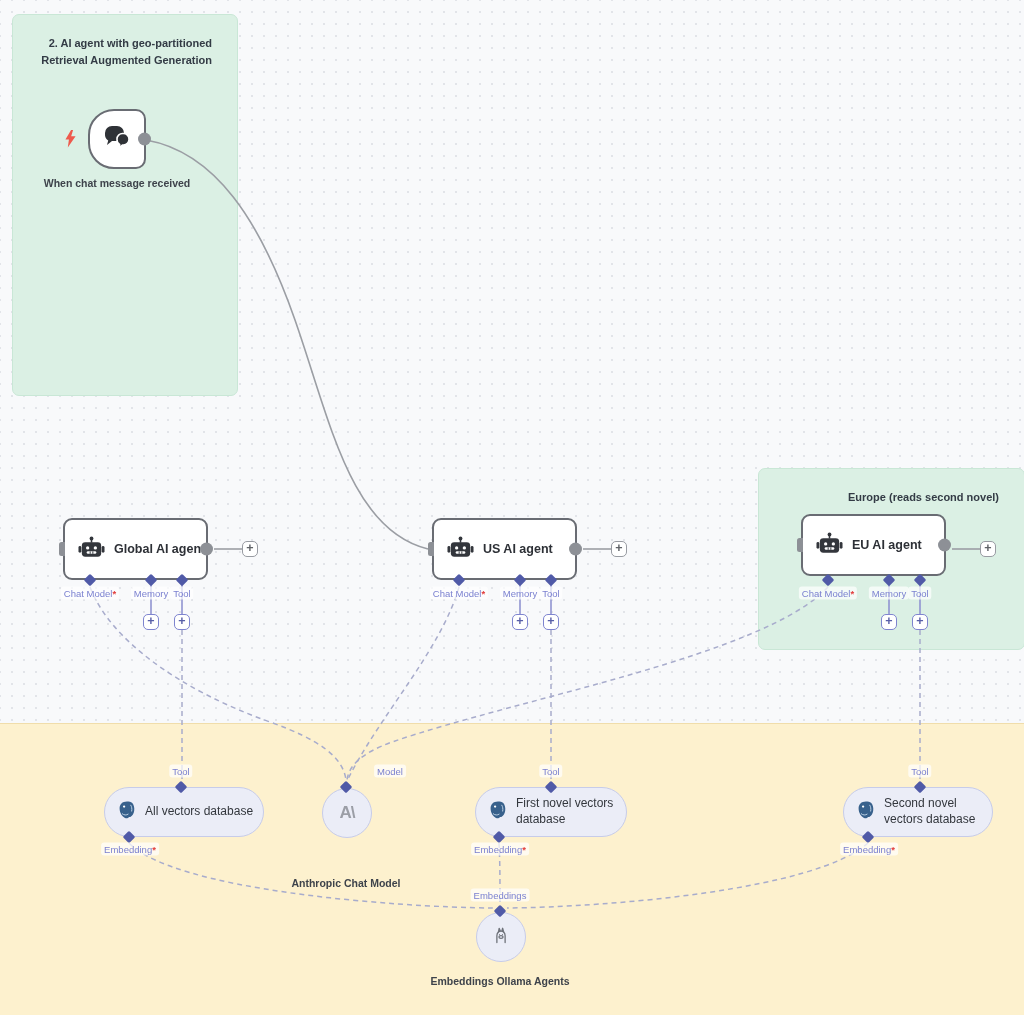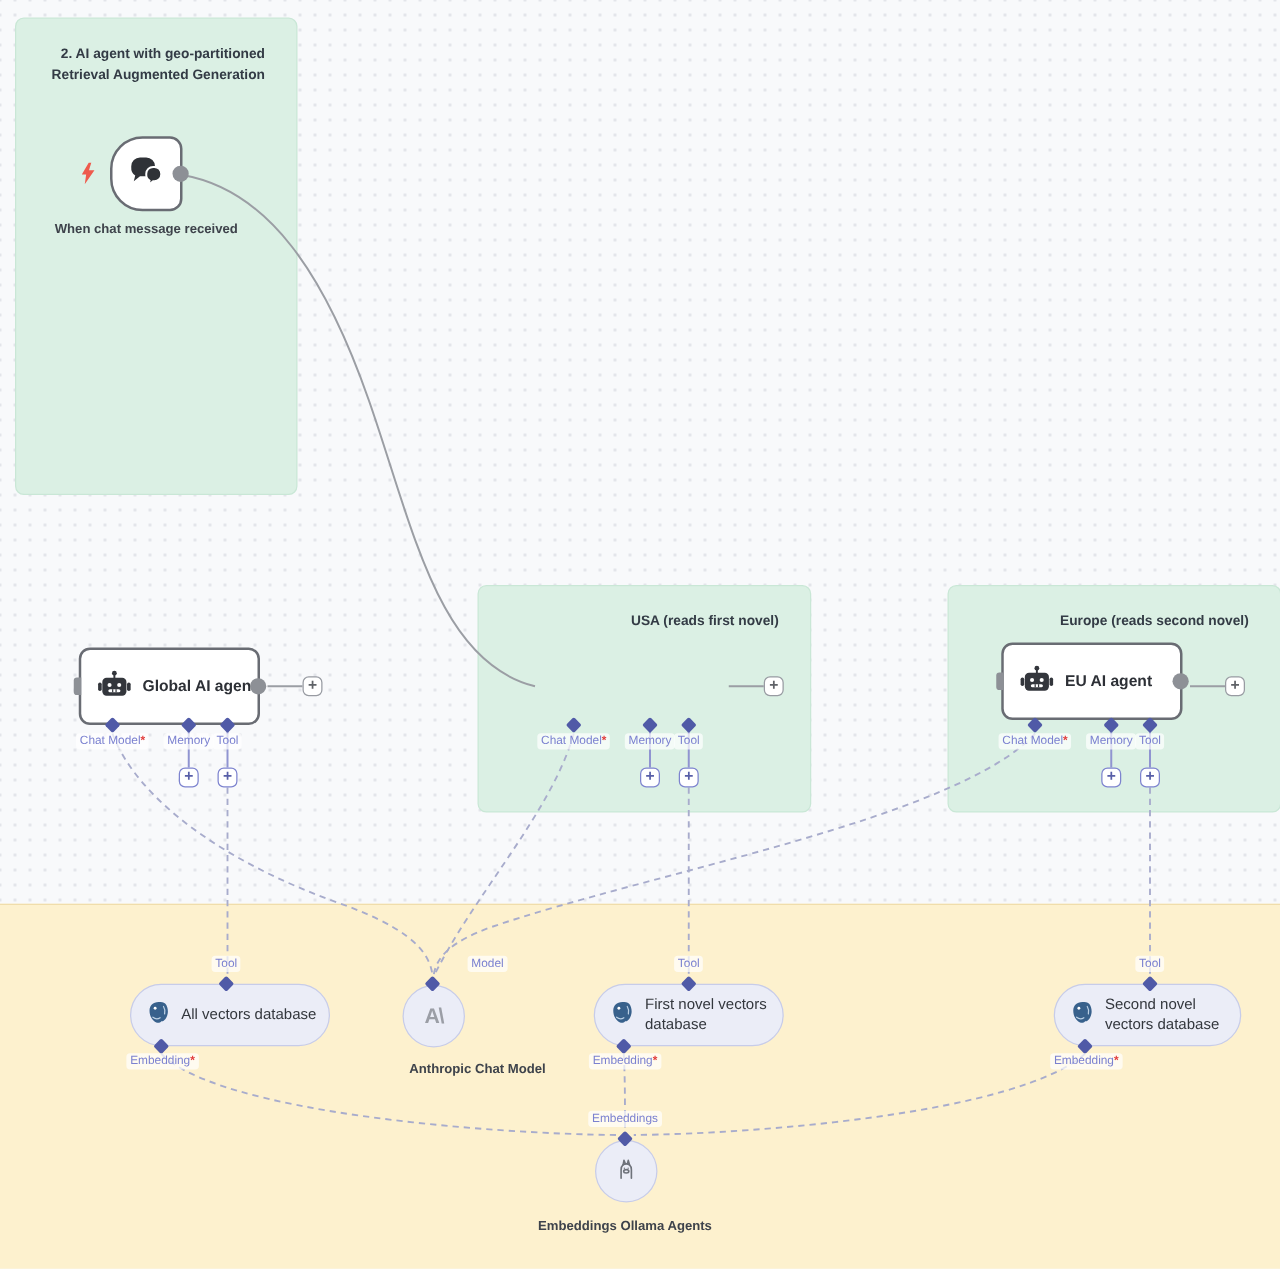--- a/index.html
+++ b/index.html
@@ -31,23 +31,20 @@
   .anthropic-glyph{font-size:17px;font-weight:bold;color:#9b9ea6;letter-spacing:-1px;}
 </style>
 </head>
 <body>
 
 <div id="canvas">
 
   <div class="sticky" style="left:12px;top:14px;width:226px;height:382px;">
     <div class="st-title">2. AI agent with geo-partitioned Retrieval Augmented Generation</div>
   </div>
-  <div class="sticky" style="left:382px;top:468px;width:267px;height:182px;">
-    <div class="st-title">USA (reads first novel)</div>
-  </div>
   <div class="sticky" style="left:758px;top:468px;width:267px;height:182px;">
     <div class="st-title">Europe (reads second novel)</div>
   </div>
   <div class="sticky-yellow" style="left:-20px;top:723px;width:1064px;height:312px;"></div>
 
   <svg class="wires" width="1024" height="1015" viewBox="0 0 1024 1015">
     <g stroke="#9b9ea4" stroke-width="1.6" fill="none">
       <path d="M146 140 C 215 152 260 220 295 320 C 330 420 350 530 428 549"></path>
       <path d="M214 549 L 242 549"></path>
       <path d="M583 549 L 611 549"></path>
@@ -103,20 +100,39 @@
           <circle cx="18" cy="12" r="1.7" fill="#fff"></circle>
         <rect x="9" y="15.5" width="10" height="2.6" rx="1.3" fill="#fff"></rect>
         <rect x="12.1" y="15.5" width="1" height="2.6" fill="#33363c"></rect>
           <rect x="14.9" y="15.5" width="1" height="2.6" fill="#33363c"></rect>
       </svg>
     </span>
     <span class="agent-title">Global AI agent</span>
     <span class="out-dot"></span>
   </div>
 
+  <div class="node agent" style="left:432px;top:518px;">
+    <span class="in-tab"></span>
+    <span>
+      <svg width="27" height="22" viewBox="0 0 28 22">
+        <rect x="4" y="6" width="20" height="15" rx="3.5" fill="#33363c"></rect>
+        <rect x="0.5" y="10" width="3" height="7" rx="1.5" fill="#33363c"></rect>
+        <rect x="24.5" y="10" width="3" height="7" rx="1.5" fill="#33363c"></rect>
+        <circle cx="14" cy="2.2" r="2" fill="#33363c"></circle>
+          <rect x="13.2" y="3" width="1.6" height="3.5" fill="#33363c"></rect>
+        <circle cx="10" cy="12" r="1.7" fill="#fff"></circle>
+          <circle cx="18" cy="12" r="1.7" fill="#fff"></circle>
+        <rect x="9" y="15.5" width="10" height="2.6" rx="1.3" fill="#fff"></rect>
+        <rect x="12.1" y="15.5" width="1" height="2.6" fill="#33363c"></rect>
+          <rect x="14.9" y="15.5" width="1" height="2.6" fill="#33363c"></rect>
+      </svg>
+    </span>
+    <span class="agent-title">US AI agent</span>
+    <span class="out-dot"></span>
+  </div>
 
   <div class="node agent" style="left:801px;top:514px;">
     <span class="in-tab"></span>
     <span>
       <svg width="27" height="22" viewBox="0 0 28 22">
         <rect x="4" y="6" width="20" height="15" rx="3.5" fill="#33363c"></rect>
         <rect x="0.5" y="10" width="3" height="7" rx="1.5" fill="#33363c"></rect>
         <rect x="24.5" y="10" width="3" height="7" rx="1.5" fill="#33363c"></rect>
         <circle cx="14" cy="2.2" r="2" fill="#33363c"></circle>
           <rect x="13.2" y="3" width="1.6" height="3.5" fill="#33363c"></rect>
@@ -195,21 +211,21 @@
         <path d="M13.8 5.2 c1 1.5 1.3 3.6 0.9 5.9" stroke="#bcd0e4" stroke-width="1" fill="none" stroke-linecap="round"></path>
         <path d="M5.3 13.8 c1.8 1.5 4 1.6 5.8 0.4" stroke="#bcd0e4" stroke-width="1" fill="none" stroke-linecap="round"></path>
       </svg>
     </span>
     <span class="t">Second novel vectors database</span>
   </div>
 
   <div class="circle-node" style="left:322px;top:788px;">
     <span class="anthropic-glyph">A\</span>
   </div>
-  <div class="caption" style="left:346px;top:848px;width:110px;margin-left:36px;">Anthropic Chat Model</div>
+  <div class="caption" style="left:346px;top:876px;width:110px;">Anthropic Chat Model</div>
 
   <div class="circle-node" style="left:476px;top:912px;">
     <span>
       <svg width="26" height="26" viewBox="0 0 24 24" fill="none" stroke="#6e727a" stroke-width="1.2" stroke-linecap="round" stroke-linejoin="round">
         <path d="M8.2 19 v-6.2 c0 -1.6 0.5 -2.8 1.4 -3.6"></path>
         <path d="M15.8 19 v-6.2 c0 -1.6 -0.5 -2.8 -1.4 -3.6"></path>
         <path d="M9.6 9.2 c0.5 -0.5 1.4 -0.8 2.4 -0.8 s1.9 0.3 2.4 0.8"></path>
         <path d="M9.8 8.6 l0.5 -2.8 1 2.3"></path>
         <path d="M12.9 8.1 l0.6 -2.3 0.8 2.8"></path>
         <circle cx="10.6" cy="11.6" r="0.5" fill="#6e727a" stroke="none"></circle>

